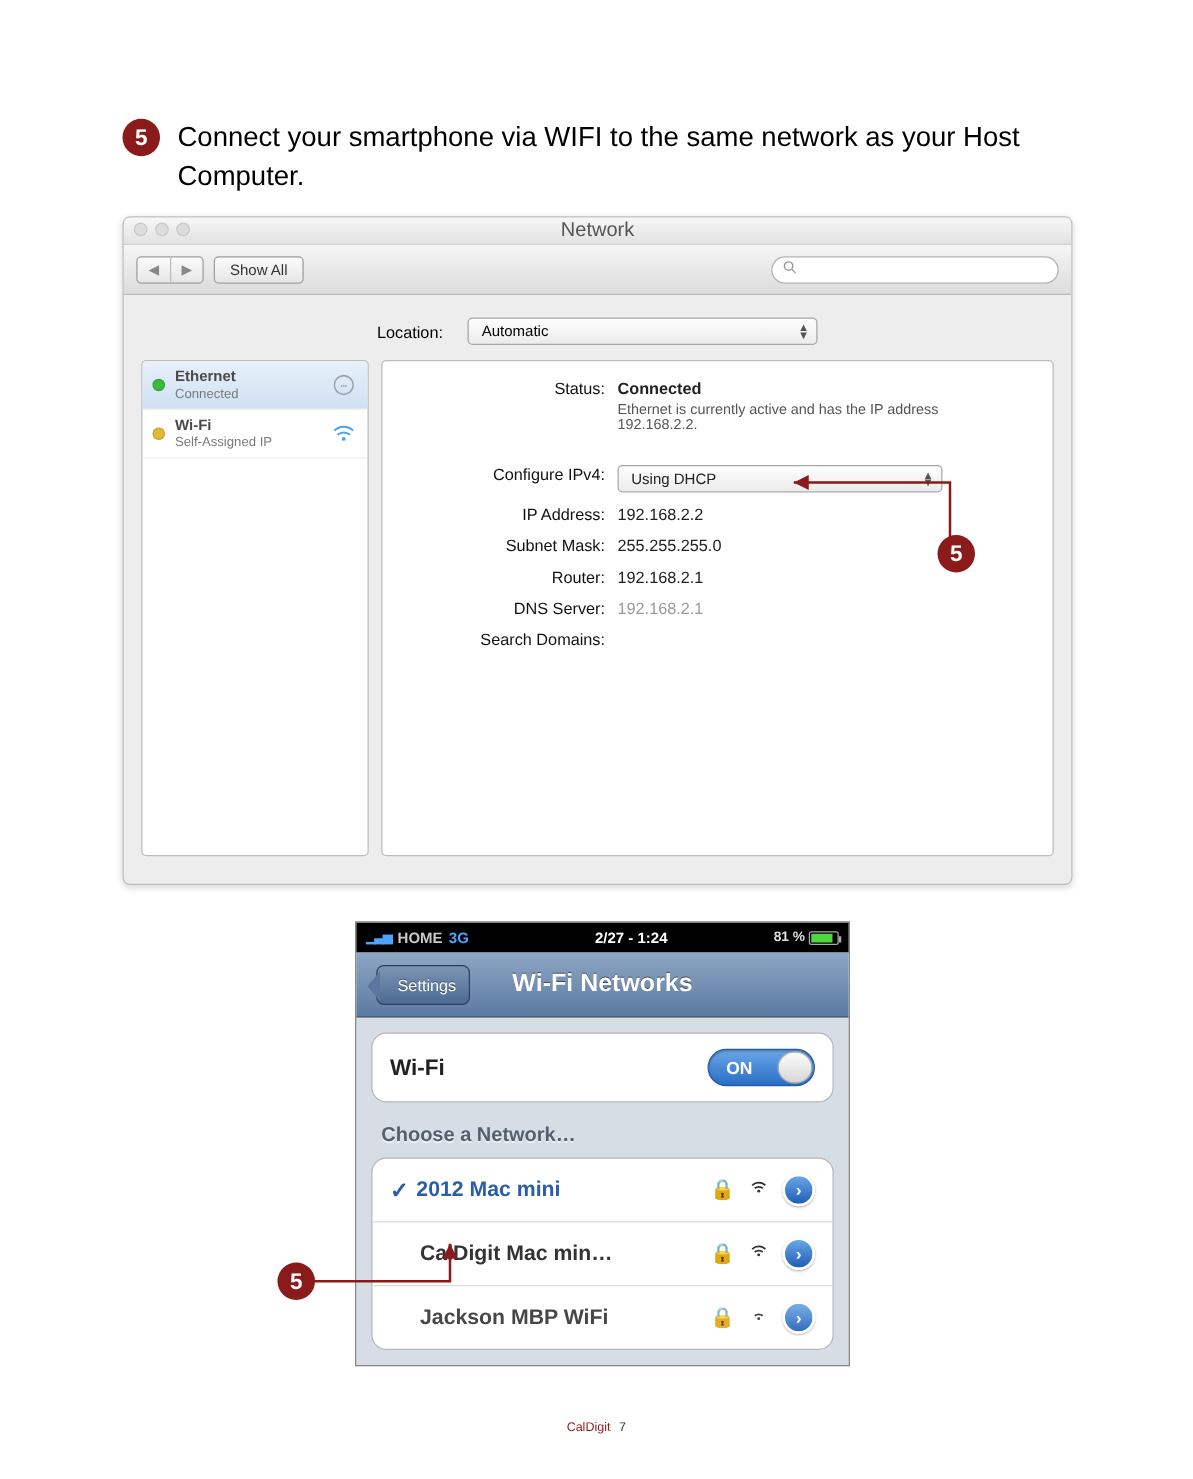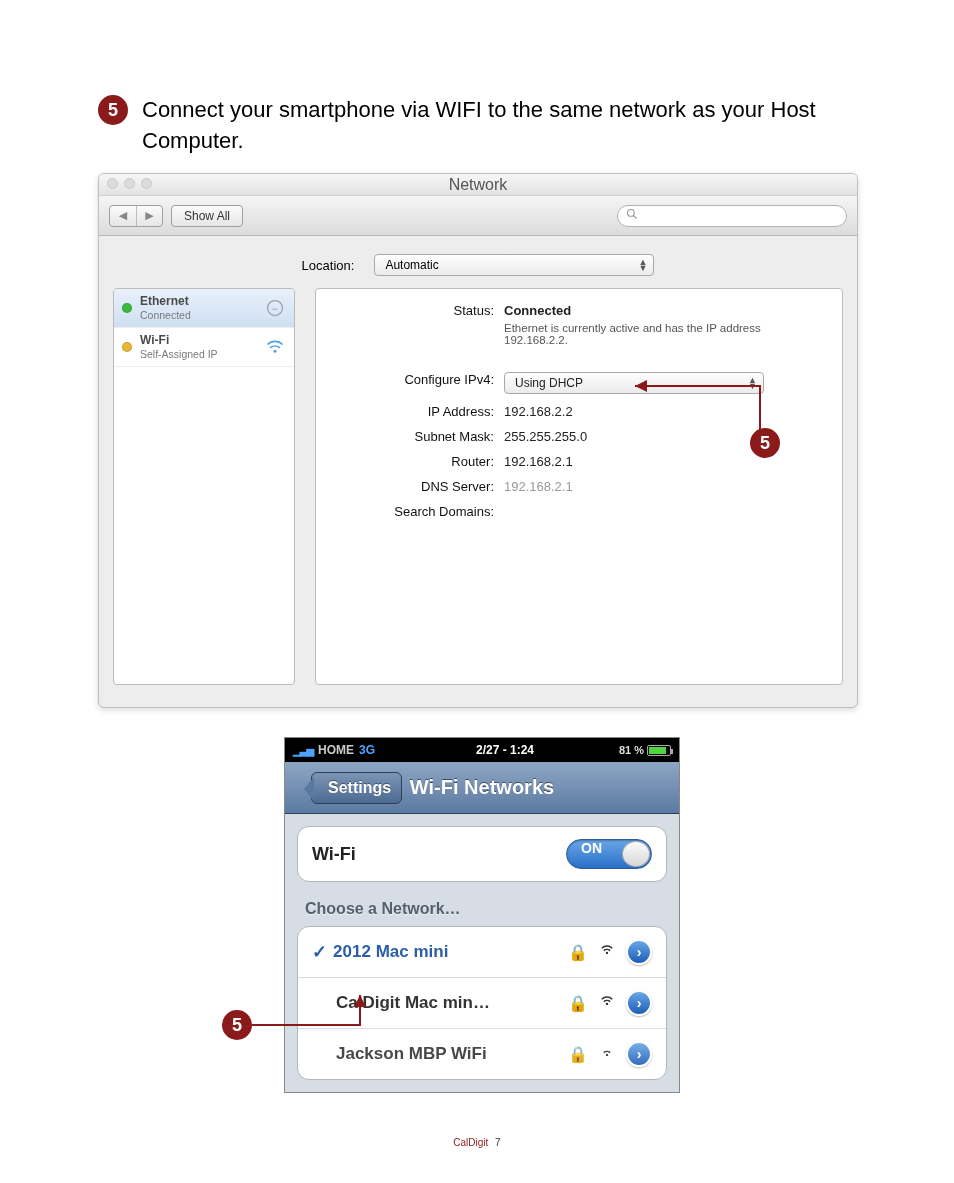--- a/index.html
+++ b/index.html
@@ -112,21 +112,21 @@
     border:1px solid #a8a8a8; border-radius:4px;
     background: linear-gradient(#fefefe,#ebebeb);
     display:flex; align-items:center; justify-content:space-between;
     padding: 0 6px 0 10px; font-size:12px;
   }
   .sel-arrows { font-size:9px; color:#555; line-height:6px; display:flex; flex-direction:column; }
 
   .mac-body {
     display:flex;
     padding: 0 14px 14px 14px;
-    gap: 20px;
+    gap: 10px;
     height: calc(100% - 22px - 40px - 60px);
   }
   .sidebar {
     width: 182px;
     background:#fff;
     border:1px solid #bcbcbc; border-radius:4px;
     overflow:hidden;
   }
   .side-item {
     display:flex; align-items:center;
@@ -208,26 +208,26 @@
 
   .ios-navbar {
     height: 52px;
     background: linear-gradient(#8ea6c4,#5b7aa1);
     border-bottom:1px solid #2f3f55;
     display:flex; align-items:center; justify-content:center;
     position:relative;
     color:#fff;
   }
   .ios-back {
-    position:absolute; left:26px; top:10px;
+    position:absolute; left:16px; top:10px;
     height:32px; display:flex; align-items:center;
     background: linear-gradient(#7c95b5,#4c6a92);
     border:1px solid #2e3f57; border-radius:6px;
     padding:0 10px 0 16px;
-    font-size:16px; font-weight:bold; color:#fff;
+    font-size:13px; font-weight:normal; color:#fff;
     text-shadow:0 -1px 0 rgba(0,0,0,0.4);
   }
   .ios-back::before {
     content:''; position:absolute; left:-8px; top:4px;
     width:0; height:0;
     border-top:12px solid transparent;
     border-bottom:12px solid transparent;
     border-right:10px solid #5a789f;
   }
   .ios-title { font-size:20px; font-weight:bold; text-shadow:0 -1px 0 rgba(0,0,0,0.5); }
@@ -243,21 +243,21 @@
     min-height: 50px;
   }
   .ios-row + .ios-row { border-top:1px solid #d7dadf; }
   .ios-row-label { font-size:18px; font-weight:bold; color:#222; }
   .ios-toggle {
     width:86px; height:30px; border-radius:15px;
     background: linear-gradient(#6aa7e8,#2a6fc7);
     border:1px solid #2a5c9d;
     position:relative; color:#fff;
     font-size:14px; font-weight:bold;
-    display:flex; padding-left:14px;
+    display:flex; align-items:center; padding-left:14px;
     box-shadow: inset 0 1px 2px rgba(0,0,0,0.3);
   }
   .ios-toggle .knob {
     position:absolute; right:1px; top:1px; width:28px; height:26px;
     background: linear-gradient(#fcfcfc,#d7d7d7);
     border-radius:50%; border:1px solid #aeaeae;
   }
   .section-header { font-size:16px; font-weight:bold; color:#54606f; padding:4px 8px 8px 8px; text-shadow:0 1px 0 #eef1f5; }
 
   .net-right { display:flex; align-items:center; gap:10px; }

